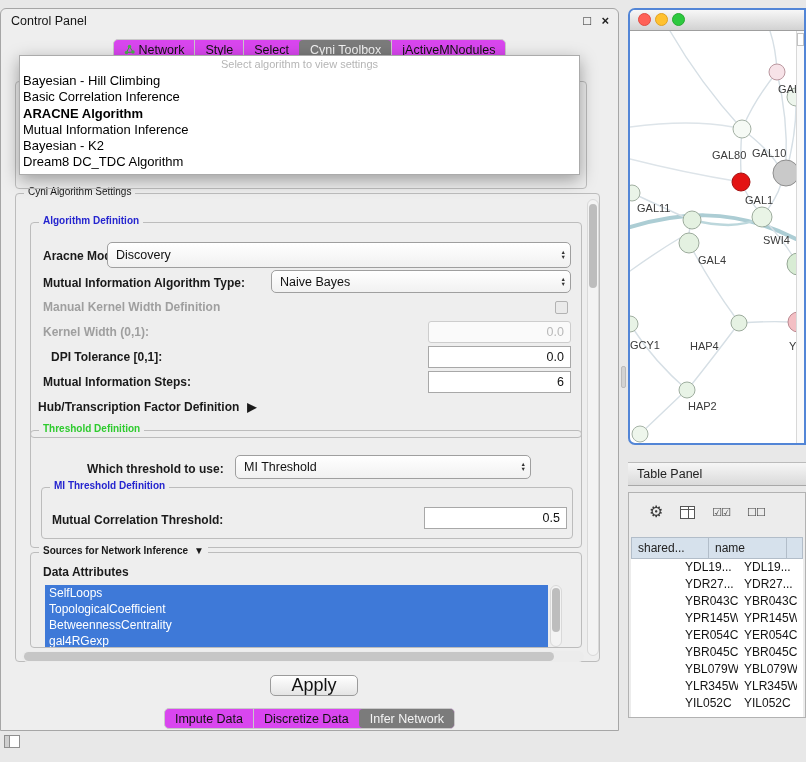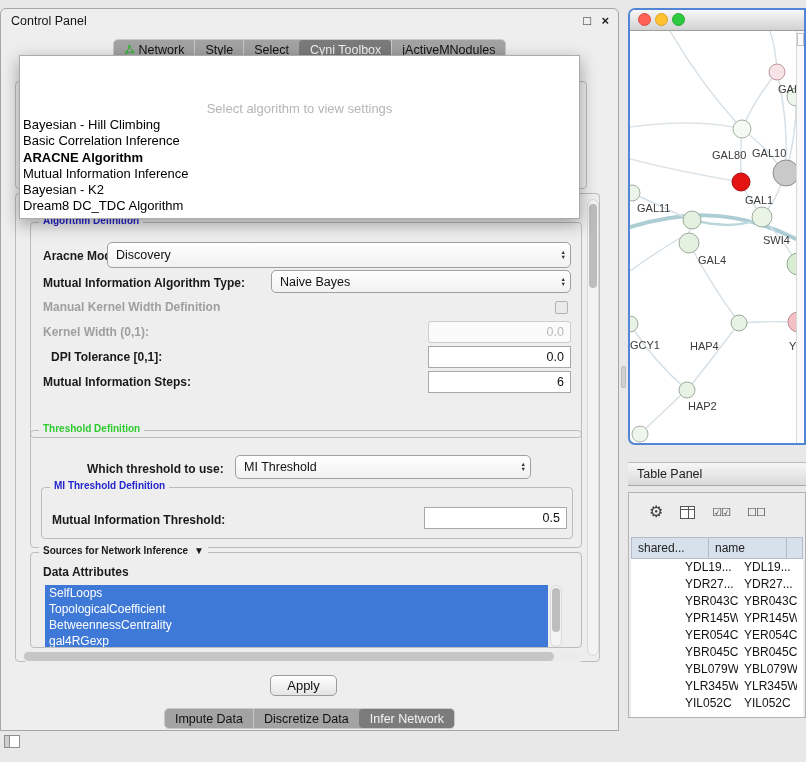--- a/index.html
+++ b/index.html
@@ -9,28 +9,28 @@
 
 #control-panel{position:absolute;left:0;top:8px;width:619px;height:723px;background:#eee;border:1px solid #a6a6a6;border-radius:6px 6px 0 0;}
 .cp-title{position:absolute;left:10px;top:5px;font-size:12.5px;color:#151515;}
 .winctl{position:absolute;top:4px;font-size:13px;color:#222;cursor:default;}
 #cp-float{right:27px;}
 #cp-close{right:9px;font-weight:bold;}
 
 .tabs-row{position:absolute;left:0;right:0;display:flex;justify-content:center;}
 #top-tabs{top:30px;}
 #bottom-tabs-row{top:699px;}
-.tabs-inner{display:inline-flex;border:1px solid #c9c9c9;border-radius:5px;background:#a3a3a3;height:21px;}
+.tabs-inner{display:inline-flex;border:1px solid #c9c9c9;border-radius:5px;background:#d946ef;height:21px;}
 .tab{display:flex;align-items:center;gap:4px;padding:0 10px;font-size:12.5px;color:#111;border-left:1px solid #c9c9c9;}
 .tab:first-child{border-left:none;}
 .tab.active{background:#7b7b7b;color:#f4f4f4;border-radius:4px;border-left-color:transparent;}
 .tab-icon{display:flex;align-items:center;}
 
 #algo-popup{position:absolute;left:18px;top:46px;width:561px;background:#fff;border:1px solid #ababab;box-shadow:0 5px 16px rgba(0,0,0,.35);z-index:20;padding-bottom:3px;}
-.popup-placeholder{text-align:center;color:#b5b5b5;font-size:13px;line-height:17px;height:17px;margin-top:44px;}
+.popup-placeholder{text-align:center;color:#b5b5b5;font-size:11px;line-height:17px;height:17px;}
 .popup-item{font-size:13px;line-height:16.3px;height:16.3px;padding-left:3px;color:#000;white-space:nowrap;}
 .popup-item.selected{font-weight:bold;}
 
 #hidden-group{position:absolute;left:14px;top:72px;width:572px;height:108px;border:1px solid #bdbdbd;border-radius:4px;z-index:1;}
 #hidden-combo{position:absolute;left:6px;top:16px;width:558px;height:29px;border:1px solid #a9a9a9;border-radius:5px;background:#fdfdfd;display:flex;align-items:center;}
 
 .group{position:absolute;border:1px solid #bcbcbc;border-radius:4px;}
 .group-label{position:absolute;top:-8px;left:8px;background:#eee;padding:0 4px;font-size:10px;white-space:nowrap;display:inline-flex;gap:6px;align-items:center;}
 .group-label.bold{font-weight:bold;}
 .group-label.blue{color:#2525cf;}
@@ -48,21 +48,21 @@
 .hub{position:absolute;left:22px;top:206px;font-weight:bold;font-size:12px;display:flex;gap:8px;align-items:center;color:#1a1a1a;}
 
 .attr-list{position:absolute;background:#fff;overflow:hidden;}
 .attr-item{height:16px;line-height:16px;background:#3e79d8;color:#fff;font-size:12px;padding-left:4px;white-space:nowrap;}
 
 .vscroll{position:absolute;background:#f3f3f3;border:1px solid #d9d9d9;border-radius:6px;}
 .vthumb{position:absolute;left:1px;right:1px;background:#bdbdbd;border-radius:5px;}
 .hscroll{position:absolute;background:#ececec;border-radius:6px;}
 .hthumb{position:absolute;top:1px;bottom:1px;left:2px;background:#c6c6c6;border-radius:5px;}
 
-#apply-btn{position:absolute;left:269px;top:666px;width:67px;height:21px;border:1px solid #9b9b9b;border-radius:5px;background:linear-gradient(#fff,#e4e4e4);font-size:13px;text-align:center;line-height:19px;color:#111;}
+#apply-btn{position:absolute;left:269px;top:666px;width:88px;height:21px;border:1px solid #9b9b9b;border-radius:5px;background:linear-gradient(#fff,#e4e4e4);font-size:18px;text-align:center;line-height:19px;color:#111;}
 
 
 #network-window{position:absolute;left:628px;top:8px;width:178px;height:437px;border:2px solid #5285d6;border-radius:7px 0 0 7px;background:#fff;overflow:hidden;}
 .nw-titlebar{position:absolute;left:0;right:0;top:0;height:21px;background:linear-gradient(#f7f7f7,#d2d2d2);border-bottom:1px solid #9f9f9f;}
 .light{position:absolute;top:3px;width:13px;height:13px;border-radius:50%;}
 #light-red{left:8px;background:#ff6157;border:1px solid #df4c43;}
 #light-yellow{left:25px;background:#ffc12f;border:1px solid #dfa123;}
 #light-green{left:42px;background:#2dc93f;border:1px solid #27a931;}
 .nw-canvas{position:absolute;left:0;top:21px;right:8px;bottom:0;}
 .nw-canvas svg{display:block;}
@@ -185,36 +185,40 @@
       <div class="field" style="left:397px;top:123px;width:143px;height:22px;">
         <span>0.0</span>
       </div>
 
       <span class="lbl" style="left:12px;top:152px;">Mutual Information Steps:</span>
       <div class="field" style="left:397px;top:148px;width:143px;height:22px;">
         <span>6</span>
       </div>
     </div>
 
+    <div class="hub">
+      <span>Hub/Transcription Factor Definition</span>
+      <span>▶</span>
+    </div>
 
     <div class="group" style="left:14px;top:236px;width:552px;height:118px;">
       <span class="group-label bold green">Threshold Definition</span>
 
       <span class="lbl" style="left:56px;top:31px;">Which threshold to use:</span>
       <div class="combo" style="left:204px;top:24px;width:296px;height:24px;">
         <span>MI Threshold</span>
         <span class="stepper">
             <span>▲</span>
             <span>▼</span>
           </span>
       </div>
 
       <div class="group" style="left:10px;top:56px;width:532px;height:52px;">
         <span class="group-label bold blue">MI Threshold Definition</span>
-        <span class="lbl" style="left:10px;top:25px;">Mutual Information Threshold:</span>
+        <span class="lbl" style="left:10px;top:25px;">Mutual Correlation Threshold:</span>
         <div class="field" style="left:382px;top:19px;width:143px;height:22px;">
           <span>0.5</span>
         </div>
       </div>
     </div>
 
     <div class="group" style="left:14px;top:358px;width:552px;height:96px;">
       <span class="group-label bold">
         <span>Sources for Network Inference</span>
         <span>▼</span>

